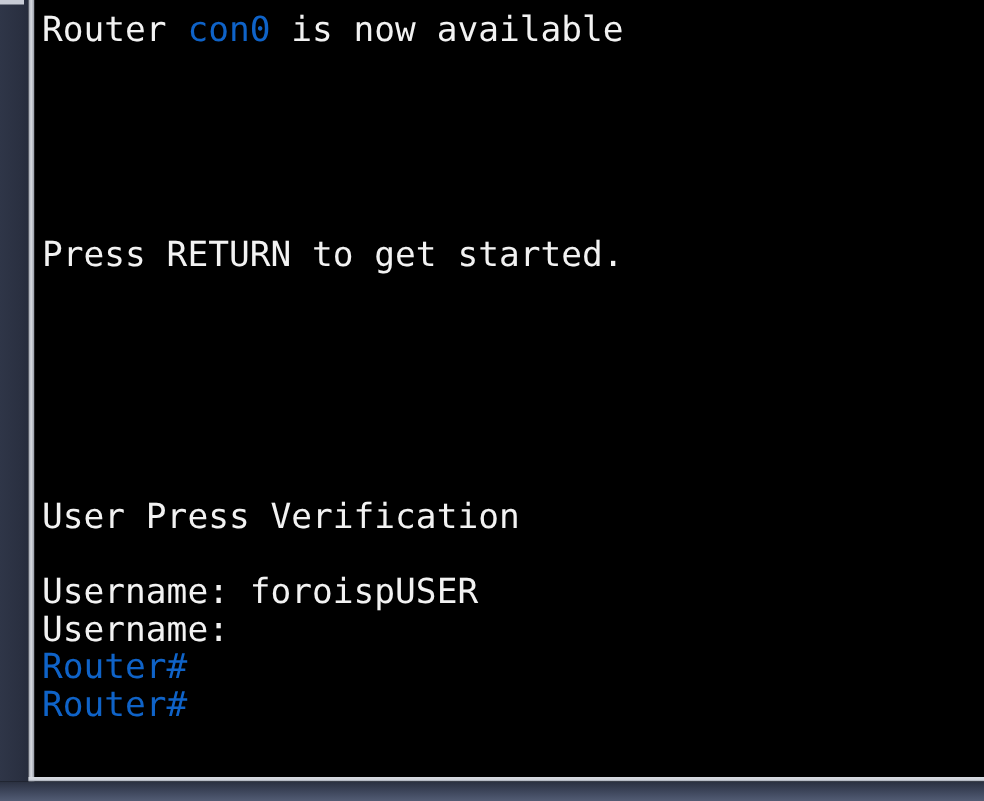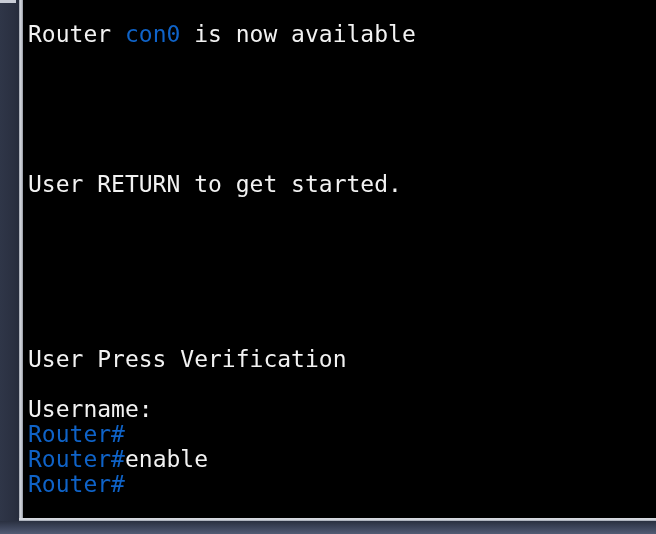--- a/index.html
+++ b/index.html
@@ -53,21 +53,20 @@
 
   
   .terminal {
     position: absolute;
     left: 23px;
     top: 0;
     width: 633px;
     height: 518px;
     background: #000000;
     overflow: hidden;
-    margin-top: 14px;
   }
   .term-lines {
     position: absolute;
     left: 5px;
     top: 8px;
     right: 0;
   }
   .line {
     height: 25px;
     line-height: 25px;
@@ -112,32 +111,32 @@
   <div class="panel-border"></div>
 
   <div class="terminal">
     <div class="term-lines" id="term-lines">
         <div class="line"><span class="seg-white">Router </span><span class="seg-blue">con0</span><span class="seg-white"> is now available</span></div>
         <div class="line blank">&nbsp;</div>
         <div class="line blank">&nbsp;</div>
         <div class="line blank">&nbsp;</div>
         <div class="line blank">&nbsp;</div>
         <div class="line blank">&nbsp;</div>
-        <div class="line"><span class="seg-white">User RETURN to get started.</span></div>
+        <div class="line"><span class="seg-white">Press RETURN to get started.</span></div>
         <div class="line blank">&nbsp;</div>
         <div class="line blank">&nbsp;</div>
         <div class="line blank">&nbsp;</div>
         <div class="line blank">&nbsp;</div>
         <div class="line blank">&nbsp;</div>
         <div class="line blank">&nbsp;</div>
         <div class="line"><span class="seg-white">User Press Verification</span></div>
         <div class="line blank">&nbsp;</div>
+        <div class="line"><span class="seg-white">Username: foroispUSER</span></div>
         <div class="line"><span class="seg-white">Username:</span></div>
         <div class="line"><span class="seg-blue">Router#</span></div>
-        <div class="line"><span class="seg-blue">Router#</span><span class="seg-white">enable</span></div>
         <div class="line"><span class="seg-blue">Router#</span></div>
       </div>
   </div>
 
   <div class="bottom-border"></div>
   <div class="bottom-bar">
     
     
   </div>
 

